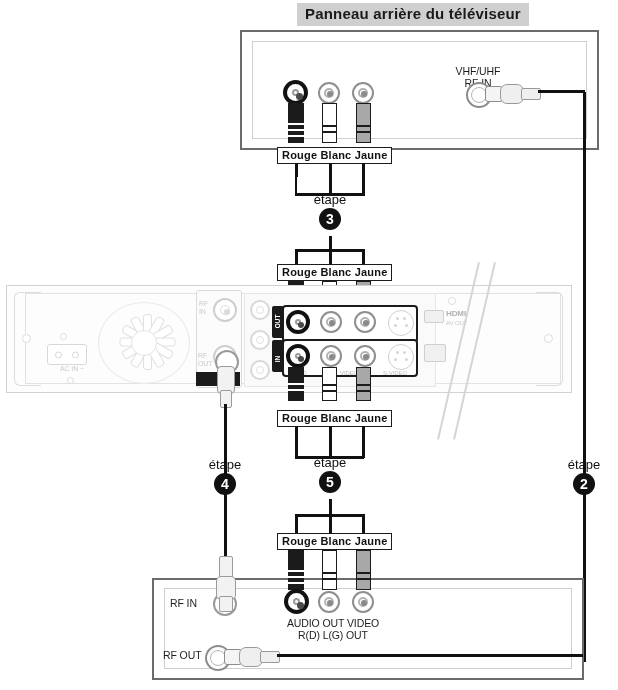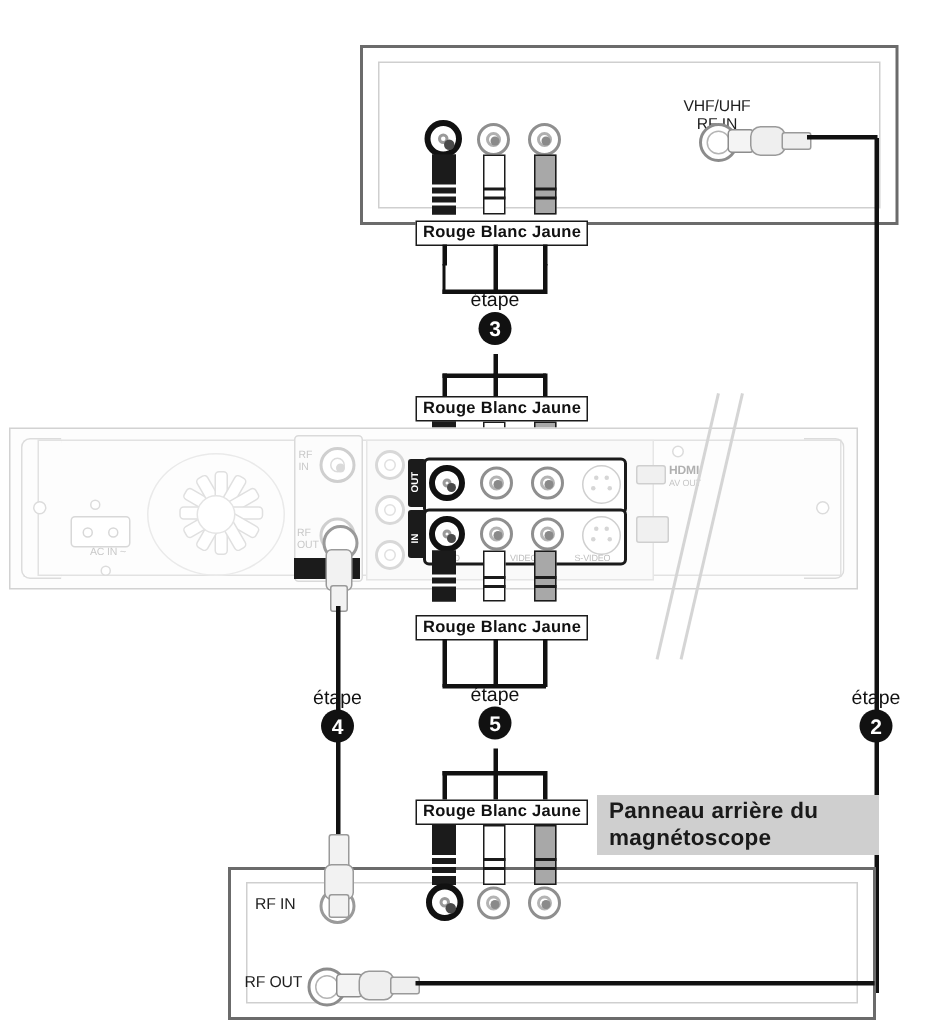--- a/index.html
+++ b/index.html
@@ -90,20 +90,21 @@
   .fanwrap{position:absolute;}
   .fanblade{position:absolute;left:50%;top:50%;width:7px;height:26px;
             background:#fff;border:1px solid #e0e0e0;border-radius:3px;
             transform-origin:50% 0;}
 </style>
 </head>
 <body>
 
 <div class="stage">
 
+  <div class="abs banner t1" style="left:297px;top:3px;">Panneau arrière du téléviseur</div>
 
   <div class="abs panel-out" style="left:240px;top:30px;width:355px;height:116px;">
     <div class="panel-in" style="left:10px;top:9px;right:10px;bottom:9px;"></div>
   </div>
 
 
   <div class="jack" style="left:283px;top:80px;width:25px;height:25px;border:4px solid #111;background:#fff;">
     <div class="r2" style="left:5px;top:5px;right:5px;bottom:5px;border:2px solid #9a9a9a;"></div>
     <div class="r3" style="left:9px;top:9px;width:7px;height:7px;"></div>
   </div>
@@ -364,22 +365,20 @@
   <div class="keybox" style="left:277px;top:533px;">Rouge Blanc Jaune</div>
 
   <div class="coax" style="left:583px;top:92px;width:2.5px;height:570px;"></div>
   <div class="coax" style="left:538px;top:90px;width:47px;height:2.5px;"></div>
 
   <div class="step" style="left:561px;top:458px;width:46px;">
     <div class="w">étape</div>
     <div class="n">2</div>
   </div>
 
-  <div class="abs banner t2" style="left:398px;top:530px;width:172px;">Panneau arrière du
-magnétoscope</div>
 
   <div class="abs panel-out" style="left:152px;top:578px;width:428px;height:98px;">
     <div class="panel-in" style="left:10px;top:8px;right:10px;bottom:9px;"></div>
   </div>
 
   <div class="abs lbl" style="left:170px;top:598px;">RF IN</div>
   <div class="jack" style="left:213px;top:592px;width:24px;height:24px;border:2px solid #9a9a9a;background:#fff;">
     <div class="r2" style="left:5px;top:5px;right:5px;bottom:5px;border:1.5px solid #b8b8b8;"></div>
     <div class="r3" style="left:9px;top:9px;width:6px;height:6px;background:#8a8a8a;"></div>
   </div>
@@ -424,14 +423,16 @@
   </div>
   <div class="jack" style="left:318px;top:591px;width:22px;height:22px;border:2.5px solid #8f8f8f;background:#fff;">
     <div class="r2" style="left:4px;top:4px;right:4px;bottom:4px;border:2px solid #b4b4b4;"></div>
     <div class="r3" style="left:7px;top:7px;width:6px;height:6px;background:#8a8a8a;"></div>
   </div>
   <div class="jack" style="left:352px;top:591px;width:22px;height:22px;border:2.5px solid #8f8f8f;background:#fff;">
     <div class="r2" style="left:4px;top:4px;right:4px;bottom:4px;border:2px solid #b4b4b4;"></div>
     <div class="r3" style="left:7px;top:7px;width:6px;height:6px;background:#8a8a8a;"></div>
   </div>
 
+  <div class="abs lbl c" style="left:272px;top:618px;width:122px;">AUDIO OUT VIDEO
+ R(D)   L(G)    OUT</div>
 
 </div>
 
 </body></html>

